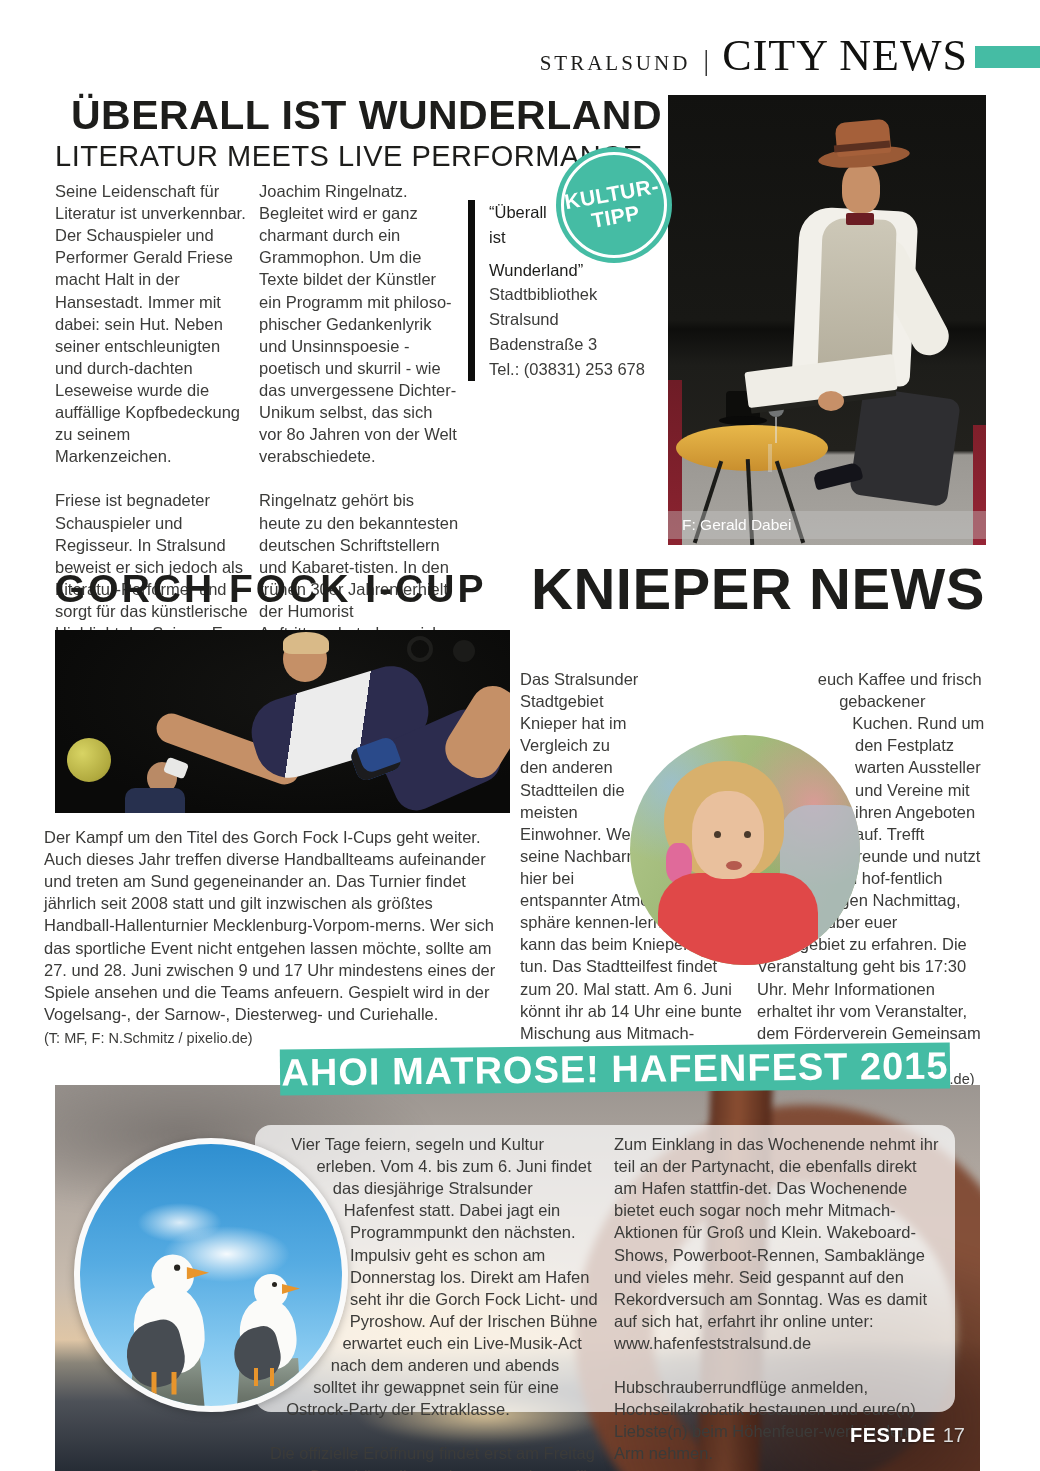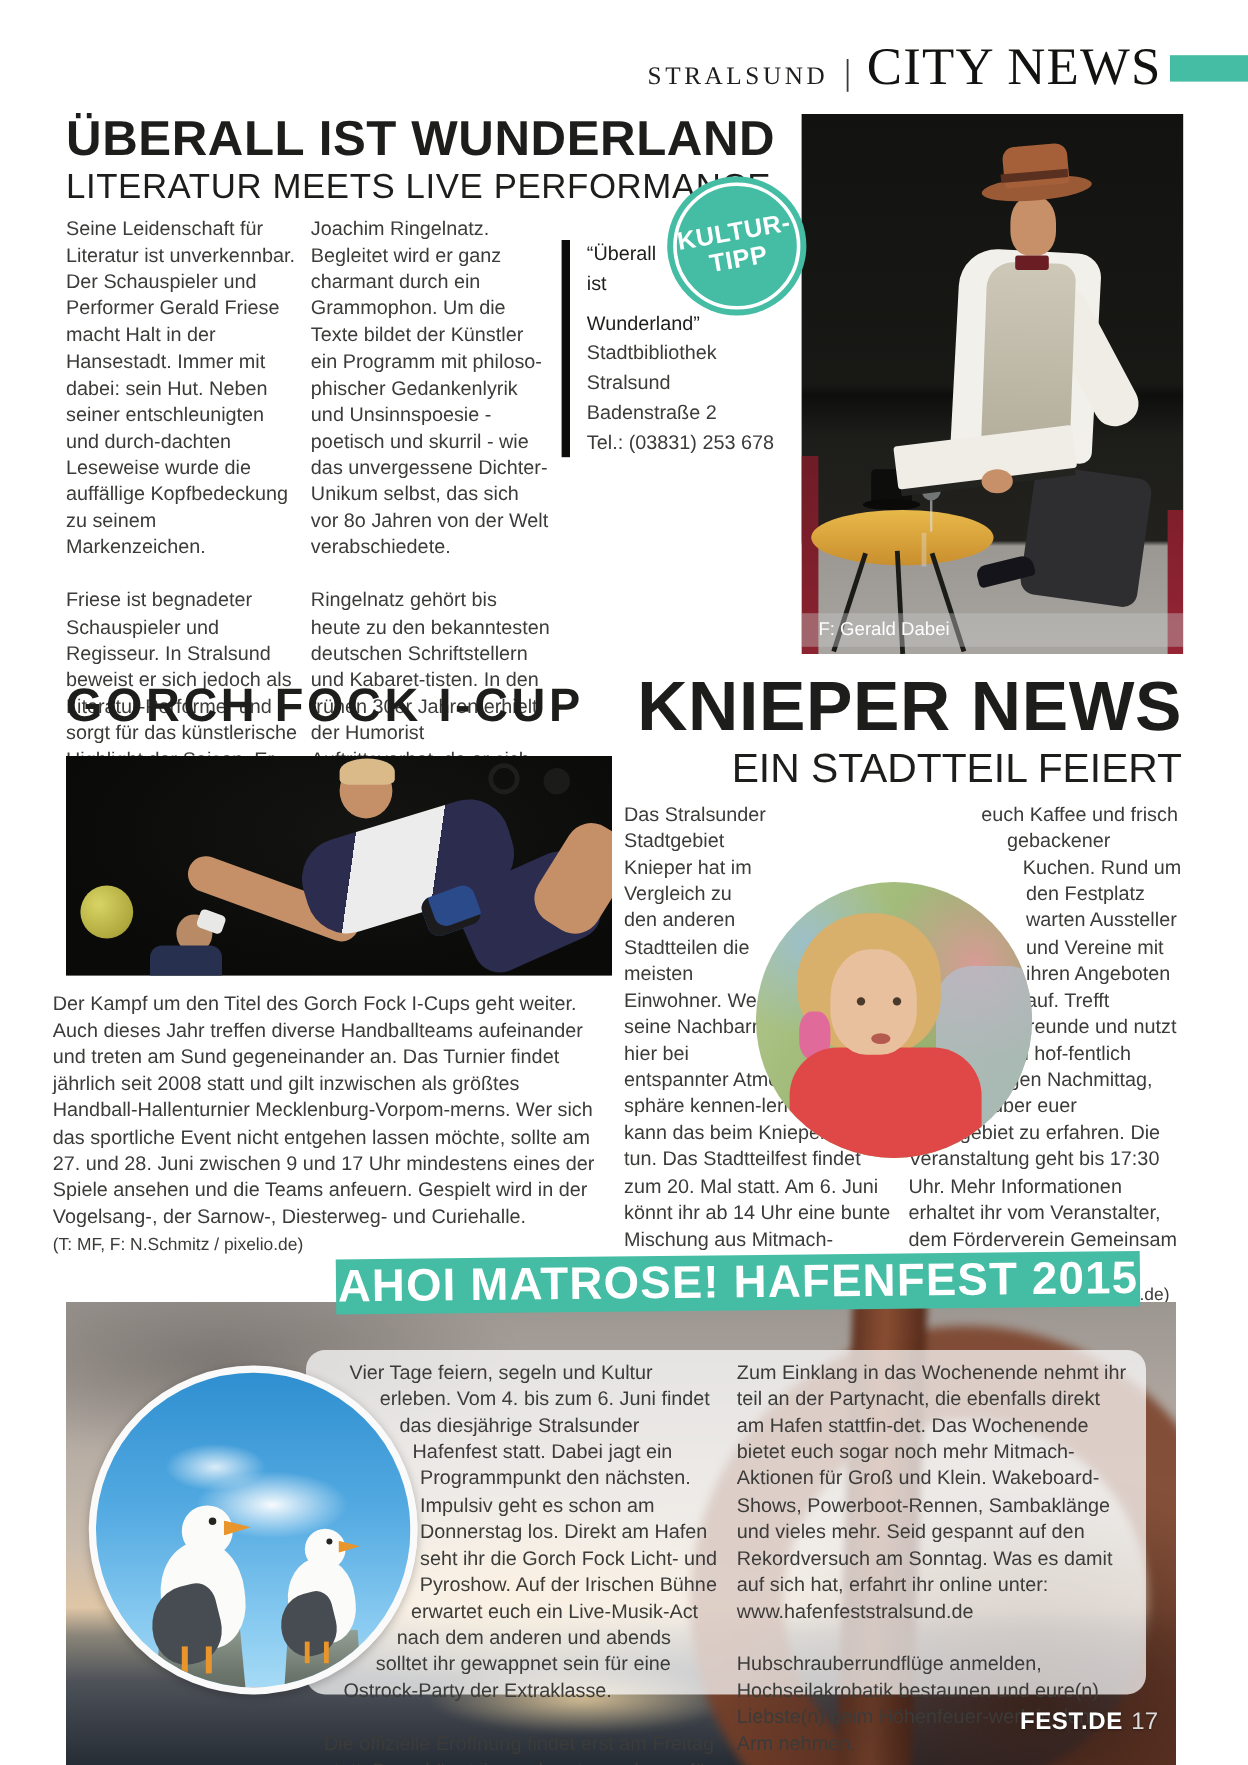--- a/index.html
+++ b/index.html
@@ -16,21 +16,21 @@
   .hsep { font-family:"Liberation Serif", serif; font-size:30px; font-weight:300; color:#3a3a3a; }
   .htitle { font-family:"Liberation Serif", serif; font-size:44px; color:#121210; letter-spacing:1px; }
   .hblock { position:absolute; top:46px; right:0; width:65px; height:22px; background:#45bca4; }
 
   
   .body-txt { font-size:16.5px; line-height:1.34; color:#3b3b39; }
   .body-txt p + p { margin-top:22px; }
   .credit { font-size:14.5px; color:#3b3b39; margin-top:4px; }
 
   
-  .w-title { position:absolute; left:55px; top:92px; font-size:41px; font-weight:800; letter-spacing:0.5px; color:#1d1d1b; }
+  .w-title { position:absolute; left:71px; top:92px; font-size:41px; font-weight:800; letter-spacing:0.5px; color:#1d1d1b; }
   .w-sub { position:absolute; left:55px; top:140px; font-size:29px; font-weight:400; letter-spacing:0.5px; color:#1d1d1b; }
   .w-cols { position:absolute; left:55px; top:180px; width:612px; display:flex; gap:9px; }
   .w-col1 { width:198px; }
   .w-col2 { width:203px; }
   .w-col3 { width:202px; position:relative; }
   .badge-spacer { float:right; width:110px; height:100px; shape-outside:circle(66px at 70px 28px); }
   .kultur-badge {
     position:absolute; left:556px; top:147px; width:116px; height:116px;
     background:#45bca4; border-radius:50%; z-index:5;
     display:flex; align-items:center; justify-content:center;
@@ -179,21 +179,21 @@
     <div class="w-col2 body-txt">
       <p>Joachim Ringelnatz. Begleitet wird er ganz charmant durch ein Grammophon. Um die Texte bildet der Künstler ein Programm mit philoso-phischer Gedankenlyrik und Unsinnspoesie - poetisch und skurril - wie das unvergessene Dichter-Unikum selbst, das sich vor 8o Jahren von der Welt verabschiedete.</p>
       <p>Ringelnatz gehört bis heute zu den bekanntesten deutschen Schriftstellern und Kabaret-tisten. In den frühen 30er Jahren erhielt der Humorist Auftrittsverbot, da er sich oftmals kritisch über das</p>
     </div>
     <div class="w-col3 body-txt">
       <div class="badge-spacer"></div>
       <div class="infobox">
         <div class="it">“Überall ist Wunderland”</div>
         <div>Stadtbibliothek</div>
         <div>Stralsund</div>
-        <div>Badenstraße 2</div>
+        <div>Badenstraße 3</div>
         <div>Tel.: (03831) 253 678</div>
       </div>
     </div>
   </div>
 
   <div class="kultur-badge">
     <div class="badge-txt">
       <span>KULTUR-</span><br>
       <span>TIPP</span>
     </div>
@@ -238,21 +238,20 @@
     <div class="gp-pad"></div>
     <div class="gp-head"></div>
     <div class="gp-hair"></div>
   </div>
   <div class="g-body body-txt">
     <p>Der Kampf um den Titel des Gorch Fock I-Cups geht weiter. Auch dieses Jahr treffen diverse Handballteams aufeinander und treten am Sund gegeneinander an. Das Turnier findet jährlich seit 2008 statt und gilt inzwischen als größtes Handball-Hallenturnier Mecklenburg-Vorpom-merns. Wer sich das sportliche Event nicht entgehen lassen möchte, sollte am 27. und 28. Juni zwischen 9 und 17 Uhr mindestens eines der Spiele ansehen und die Teams anfeuern. Gespielt wird in der Vogelsang-, der Sarnow-, Diesterweg- und Curiehalle.</p>
     <div class="credit">(T: MF, F: N.Schmitz / pixelio.de)</div>
   </div>
 
   <div class="k-title">KNIEPER NEWS</div>
-  <div class="k-sub">EIN STADTTEIL FEIERT</div>
   <div class="k-cols">
     <div class="k-col1 body-txt">
       <div class="k-sp1"></div>
       <p>Das Stralsunder Stadtgebiet Knieper hat im Vergleich zu den anderen Stadtteilen die meisten Einwohner. Wer seine Nachbarn hier bei entspannter Atmo-sphäre kennen-lernen möchte, kann das beim Knieper Fest tun. Das Stadtteilfest findet zum 20. Mal statt. Am 6. Juni könnt ihr ab 14 Uhr eine bunte Mischung aus Mitmach-Aktionen und Bühnenprogramm erleben. Für Versorgung ist natürlich gesorgt. Passend zur Tageszeit erwartet</p>
     </div>
     <div class="k-col2 body-txt">
       <div class="k-sp2"></div>
       <p>euch Kaffee und frisch gebackener Kuchen. Rund um den Festplatz warten Aussteller und Vereine mit ihren Angeboten auf. Trefft Freunde und nutzt den hof-fentlich sonnigen Nachmittag, um mehr über euer Wohngebiet zu erfahren. Die Veranstaltung geht bis 17:30 Uhr. Mehr Informationen erhaltet ihr vom Veranstalter, dem Förderverein Gemeinsam in Knieper West.</p>
       <div class="credit">(T: MF, F: Klaus Rupp / pixelio.de)</div>
     </div>

